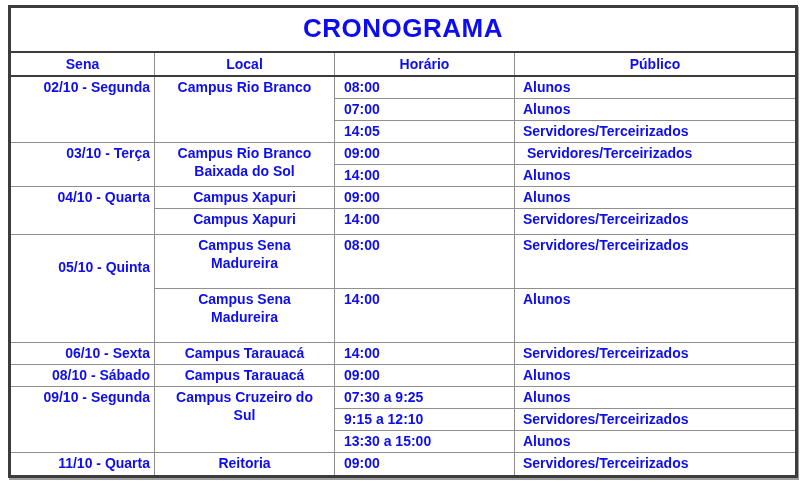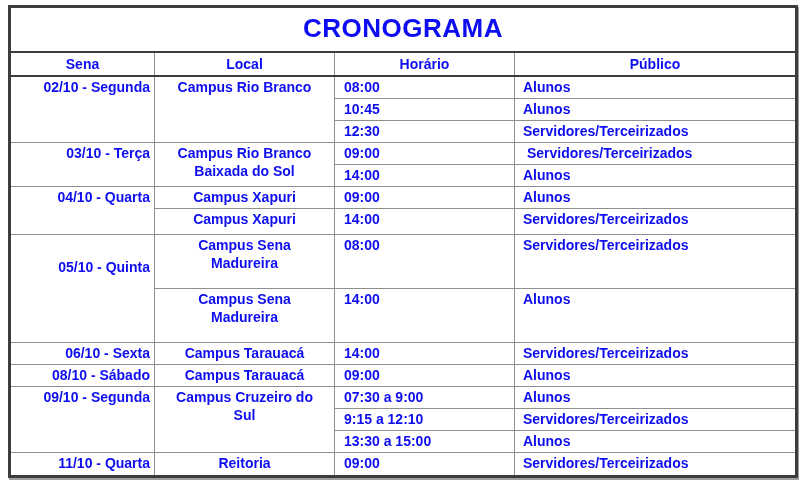--- a/index.html
+++ b/index.html
@@ -82,25 +82,25 @@
         <td>Público</td>
       </tr>
 
       <tr class="r">
         <td class="c-data" rowspan="3">02/10 - Segunda</td>
         <td class="c-local" rowspan="3">Campus Rio Branco</td>
         <td class="c-hora">08:00</td>
         <td class="c-pub">Alunos</td>
       </tr>
       <tr class="r">
-        <td class="c-hora">10:45</td>
+        <td class="c-hora">07:00</td>
         <td class="c-pub">Alunos</td>
       </tr>
       <tr class="r">
-        <td class="c-hora">12:30</td>
+        <td class="c-hora">14:05</td>
         <td class="c-pub">Servidores/Terceirizados</td>
       </tr>
 
       <tr class="r">
         <td class="c-data" rowspan="2">03/10 - Terça</td>
         <td class="c-local" rowspan="2">Campus Rio Branco
 Baixada do Sol</td>
         <td class="c-hora">09:00</td>
         <td class="c-pub"> Servidores/Terceirizados</td>
       </tr>
@@ -145,21 +145,21 @@
         <td class="c-data">08/10 - Sábado</td>
         <td class="c-local">Campus Tarauacá</td>
         <td class="c-hora">09:00</td>
         <td class="c-pub">Alunos</td>
       </tr>
 
       <tr class="r">
         <td class="c-data" rowspan="3">09/10 - Segunda</td>
         <td class="c-local" rowspan="3">Campus Cruzeiro do
 Sul</td>
-        <td class="c-hora">07:30 a 9:00</td>
+        <td class="c-hora">07:30 a 9:25</td>
         <td class="c-pub">Alunos</td>
       </tr>
       <tr class="r">
         <td class="c-hora">9:15 a 12:10</td>
         <td class="c-pub">Servidores/Terceirizados</td>
       </tr>
       <tr class="r">
         <td class="c-hora">13:30 a 15:00</td>
         <td class="c-pub">Alunos</td>
       </tr>

